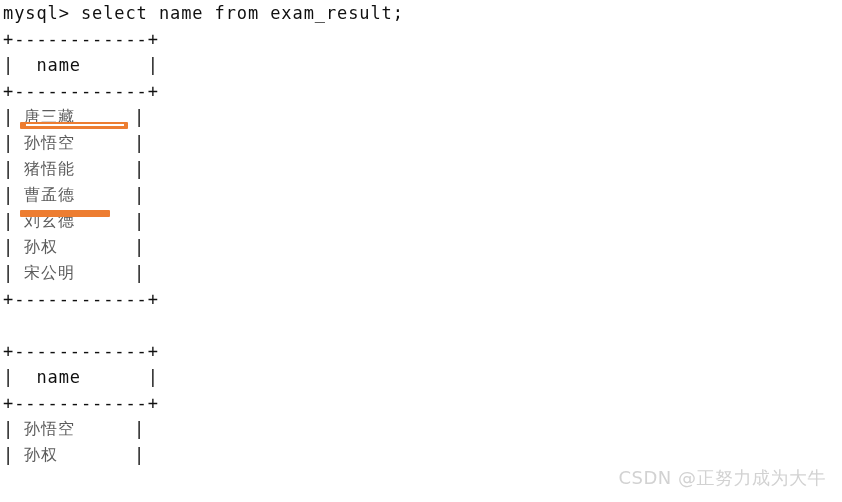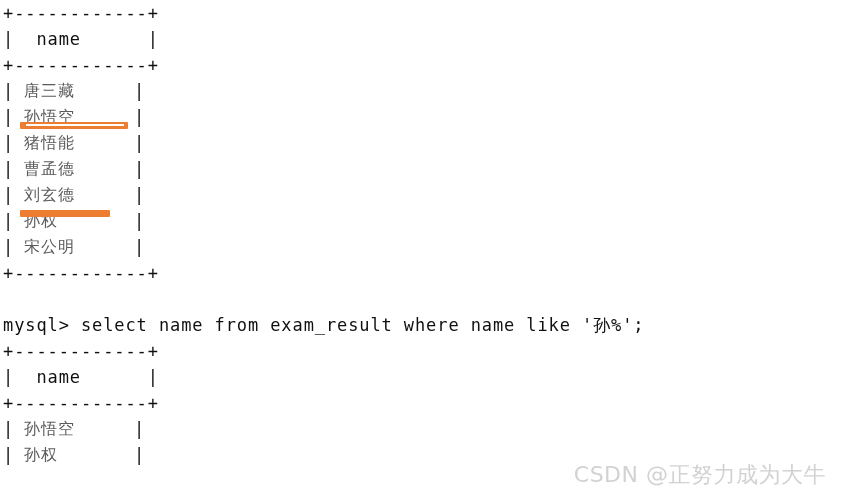--- a/index.html
+++ b/index.html
@@ -95,32 +95,33 @@
     height: 2px;
     background: #ffffff;
   }
 
   
   #watermark {
     position: absolute;
     right: 16px;
     bottom: 12px;
     color: #d2d2d2;
-    font-size: 22px;
+    font-size: 18px;
     font-family: "DejaVu Sans", "Liberation Sans", sans-serif;
     letter-spacing: 0.5px;
     white-space: pre;
     user-select: none;
   }
 </style>
 </head>
 <body>
 
 <div id="terminal">
 
+  <div class="line ascii">mysql&gt; select name from exam_result;</div>
   <div class="line ascii">+------------+</div>
   <div class="line ascii">|  name      |</div>
   <div class="line ascii">+------------+</div>
 
   <div class="line datarow">
     <span class="pipe pipe-left">|</span>
     <span class="cjk-cell name-val">唐三藏</span>
     <span class="pipe pipe-right">|</span>
   </div>
 
@@ -157,21 +158,20 @@
   <div class="line datarow">
     <span class="pipe pipe-left">|</span>
     <span class="cjk-cell name-val">宋公明</span>
     <span class="pipe pipe-right">|</span>
   </div>
 
   <div class="line ascii">+------------+</div>
 
   <div class="line blank"></div>
 
-  <div class="line ascii">mysql&gt; select name from exam_result where name like '孙%';</div>
   <div class="line ascii">+------------+</div>
   <div class="line ascii">|  name      |</div>
   <div class="line ascii">+------------+</div>
 
   <div class="line datarow">
     <span class="pipe pipe-left">|</span>
     <span class="cjk-cell name-val">孙悟空</span>
     <span class="pipe pipe-right">|</span>
   </div>
 

